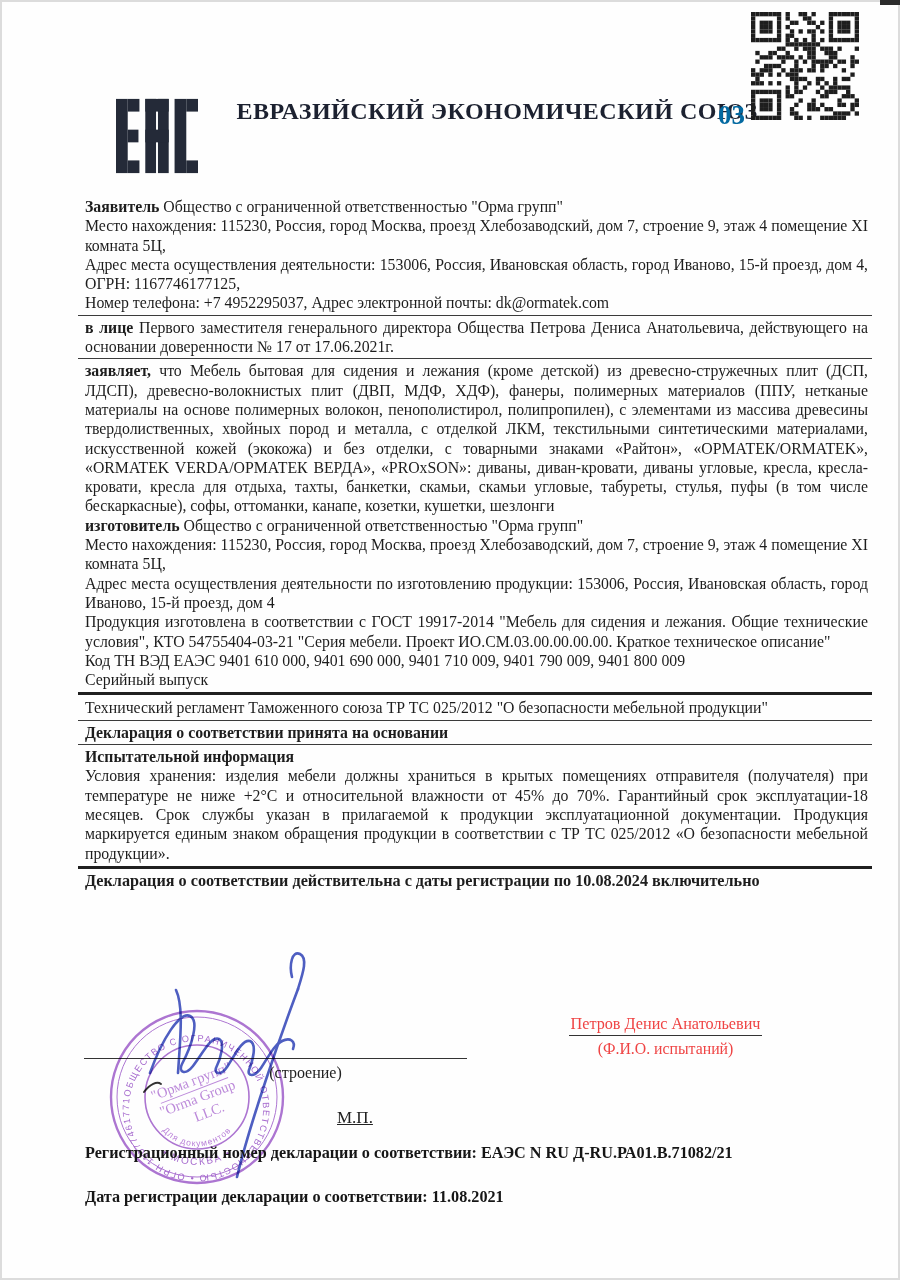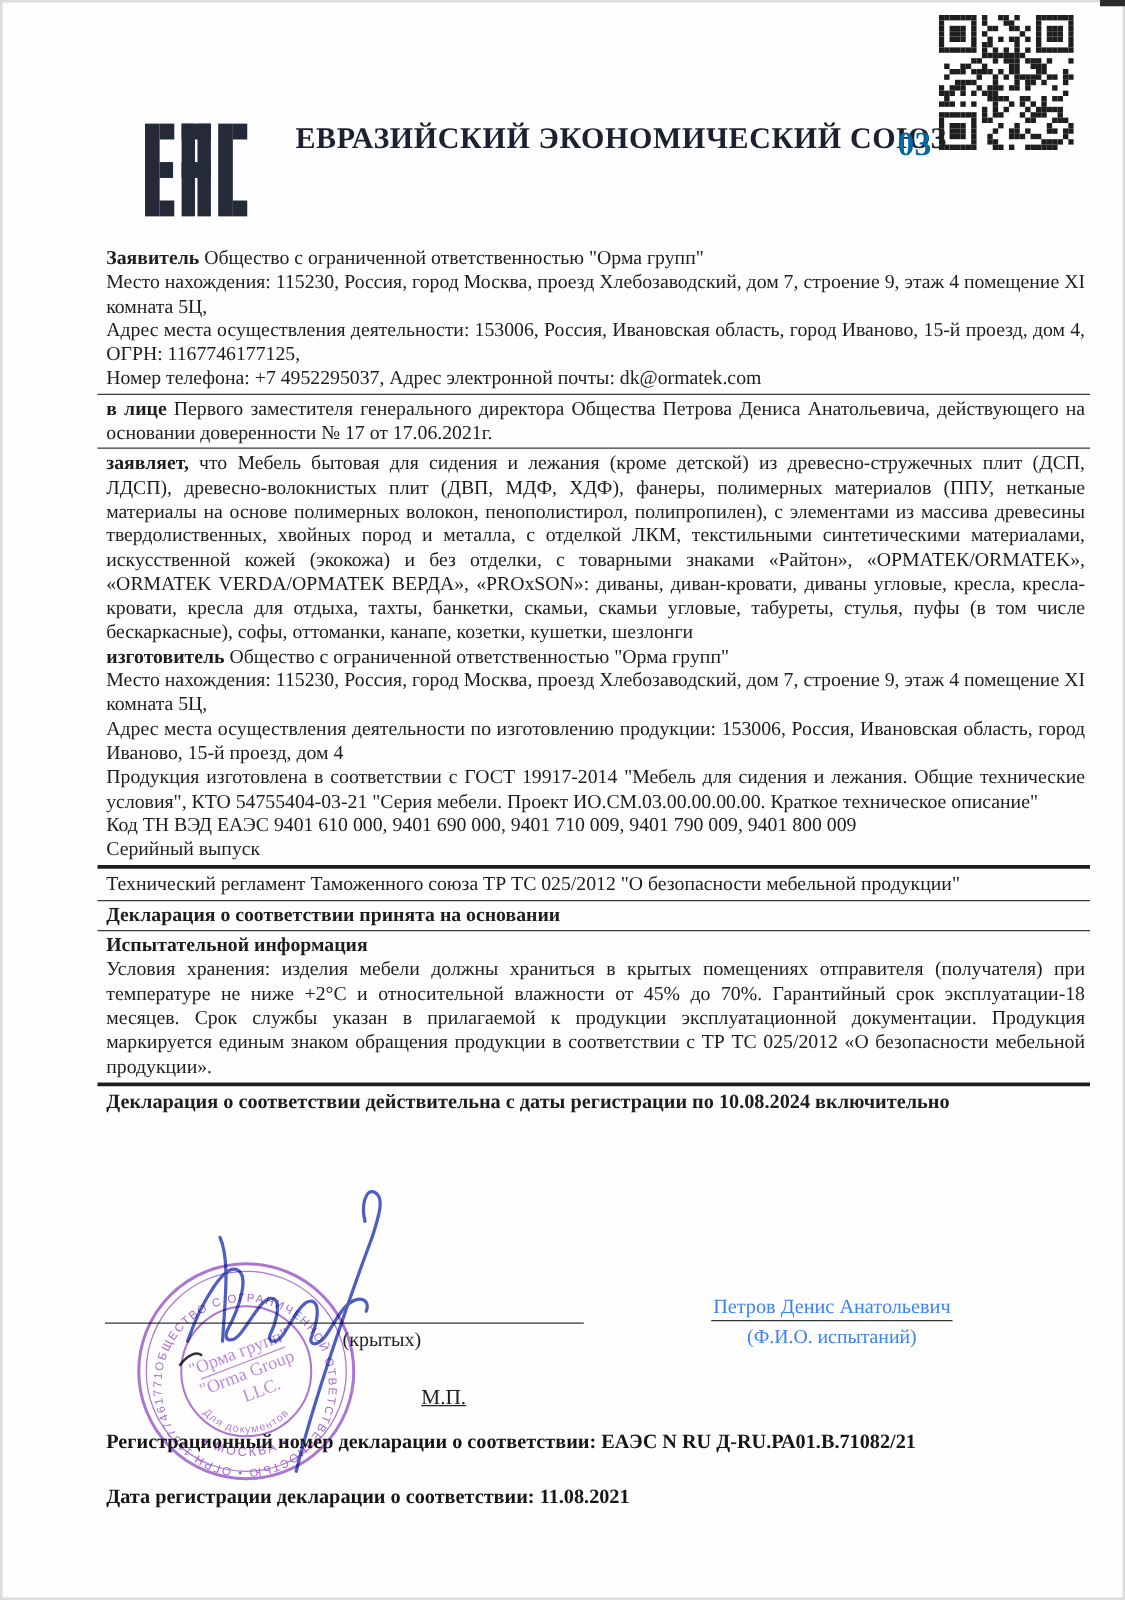--- a/index.html
+++ b/index.html
@@ -19,21 +19,21 @@
   .flow{position:absolute;left:85px;top:197px;width:783px;font-size:15.8px;line-height:19.3px;text-align:justify;}
   .flow p{margin:0;}
   .pre{white-space:pre-line;}
   .rule{border:0;border-top:1.6px solid #3b3b3b;margin:2px 0 2px -7px;width:794px;}
   .rule.thick{border-top:3px solid #1f1f1f;margin-top:3px;margin-bottom:3px;}
   .sec-h{font-weight:bold;}
   .validity{font-weight:bold;font-size:16.2px;}
   
   .sig-line{position:absolute;left:84px;top:1058px;width:383px;border-top:1.6px solid #333;}
   .sig-caption{position:absolute;left:238px;top:1064px;width:135px;text-align:center;font-size:16px;color:#222;}
-  .fio{position:absolute;left:538px;top:1036px;width:255px;text-align:center;font-size:16.2px;color:#3b82f6;}
+  .fio{position:absolute;left:538px;top:1015px;width:255px;text-align:center;font-size:16.2px;color:#ef4444;}
   .fio .name{display:inline-block;border-bottom:1.3px solid #333;padding:0 2px 1px;}
   .fio .sub{margin-top:4px;font-size:15.8px;}
   .mp{position:absolute;left:337px;top:1108px;font-size:17px;color:#222;text-decoration:underline;}
   .stamp{position:absolute;left:97px;top:997px;mix-blend-mode:multiply;opacity:.88;}
   .signature{position:absolute;left:130px;top:945px;mix-blend-mode:multiply;}
   
   .reg-line{position:absolute;left:85px;font-weight:bold;font-size:16.2px;color:#161616;}
   .reg-number{top:1144px;}
   .reg-date{top:1188px;}
 </style>
@@ -391,21 +391,21 @@
 
     <p class="sec-h">Испытательной информация</p>
     <p><span class="pre">Условия хранения: изделия мебели должны храниться в крытых помещениях отправителя (получателя) при температуре не ниже +2°С и относительной влажности от 45% до 70%. Гарантийный срок эксплуатации-18 месяцев. Срок службы указан в прилагаемой к продукции эксплуатационной документации. Продукция маркируется единым знаком обращения продукции в соответствии с ТР ТС 025/2012 «О безопасности мебельной продукции».</span></p>
 
     <hr class="rule thick">
 
     <p class="validity">Декларация о соответствии действительна с даты регистрации по  10.08.2024 включительно</p>
   </div>
 
   <div class="sig-line"></div>
-  <div class="sig-caption">(крытых)</div>
+  <div class="sig-caption">(строение)</div>
   <div class="fio">
     <span class="name">Петров Денис Анатольевич</span>
     <div class="sub">(Ф.И.О. испытаний)</div>
   </div>
   <div class="mp">М.П.</div>
 
   <svg class="stamp" width="200" height="200" viewBox="0 0 200 200">
     <defs>
       <path id="ringTop" d="M 33 100 A 67 67 0 1 1 32.9 100.6" fill="none"></path>
       <path id="arcBottom" d="M 36 118 A 66 66 0 0 0 164 118" fill="none"></path>

